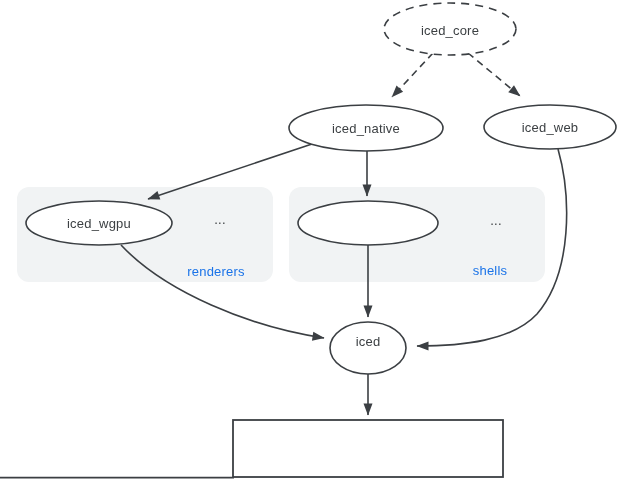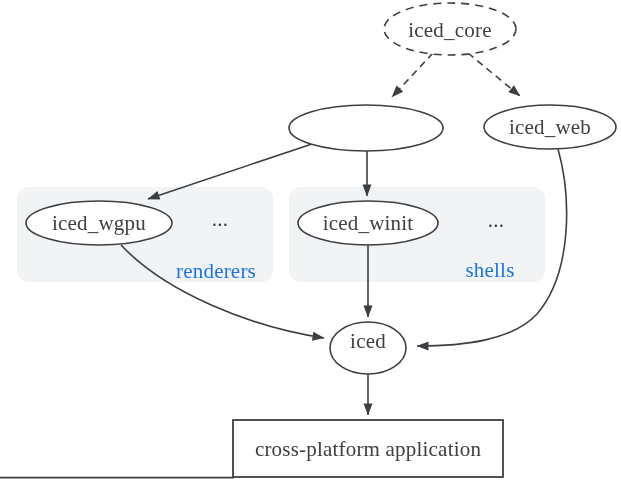--- a/index.html
+++ b/index.html
@@ -9,25 +9,24 @@
     height: 483px;
     background: #ffffff;
     overflow: hidden;
     font-family: "Liberation Sans", sans-serif;
   }
   .canvas svg { position: absolute; inset: 0; }
   .lbl {
     position: absolute;
     transform: translate(-50%, -50%);
     white-space: nowrap;
-    font-size: 21px;
+    font-size: 13px;
     color: #3c4043;
     letter-spacing: 0.2px;
     line-height: 1;
-    font-family: Liberation Serif, serif;
   }
   .lbl.group { color: #1a73e8; }
   .lbl.dots { color: #3c4043; }
 </style>
 </head>
 <body>
 
 <div class="canvas">
 
   <svg width="621" height="483" viewBox="0 0 621 483">
@@ -55,24 +54,23 @@
     <ellipse cx="99" cy="223" rx="73" ry="22" fill="#ffffff" stroke="#3b3f43" stroke-width="1.6"></ellipse>
     <ellipse cx="368" cy="223" rx="70" ry="22" fill="#ffffff" stroke="#3b3f43" stroke-width="1.6"></ellipse>
     <ellipse cx="368" cy="348" rx="38" ry="26" fill="#ffffff" stroke="#3b3f43" stroke-width="1.6"></ellipse>
 
     <rect x="233" y="420" width="270" height="57" fill="#ffffff" stroke="#3b3f43" stroke-width="1.8"></rect>
 
     <line x1="0" y1="477.6" x2="234" y2="477.6" stroke="#3b3f43" stroke-width="1.8"></line>
   </svg>
 
   <div class="lbl" style="left:450px; top:30px;">iced_core</div>
+  <div class="lbl" style="left:366px; top:128px;">iced_native</div>
   <div class="lbl" style="left:99px; top:223px;">iced_wgpu</div>
   <div class="lbl" style="left:550px; top:127px;">iced_web</div>
-  <div class="lbl" style="left:368px; top:223px;">iced_winit</div>
   <div class="lbl" style="left:368px; top:341px;">iced</div>
-  <div class="lbl" style="left:368px; top:449px;">cross-platform application</div>
 
   <div class="lbl dots" style="left:220px; top:219px;">...</div>
   <div class="lbl dots" style="left:496px; top:220px;">...</div>
   <div class="lbl group" style="left:216px; top:271px;">renderers</div>
   <div class="lbl group" style="left:490px; top:270px;">shells</div>
 
 </div>
 
 </body></html>

